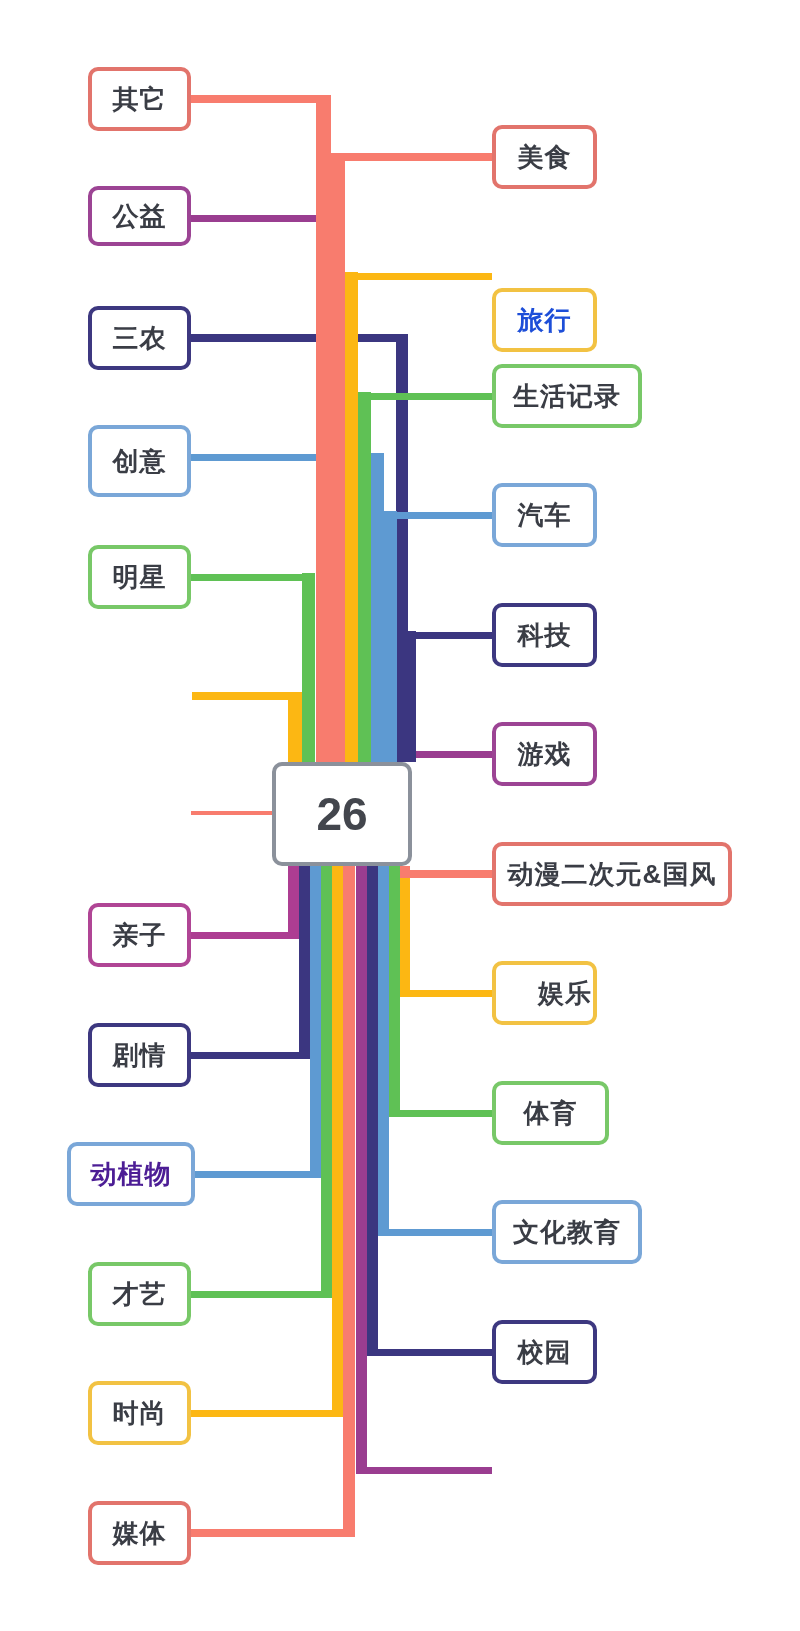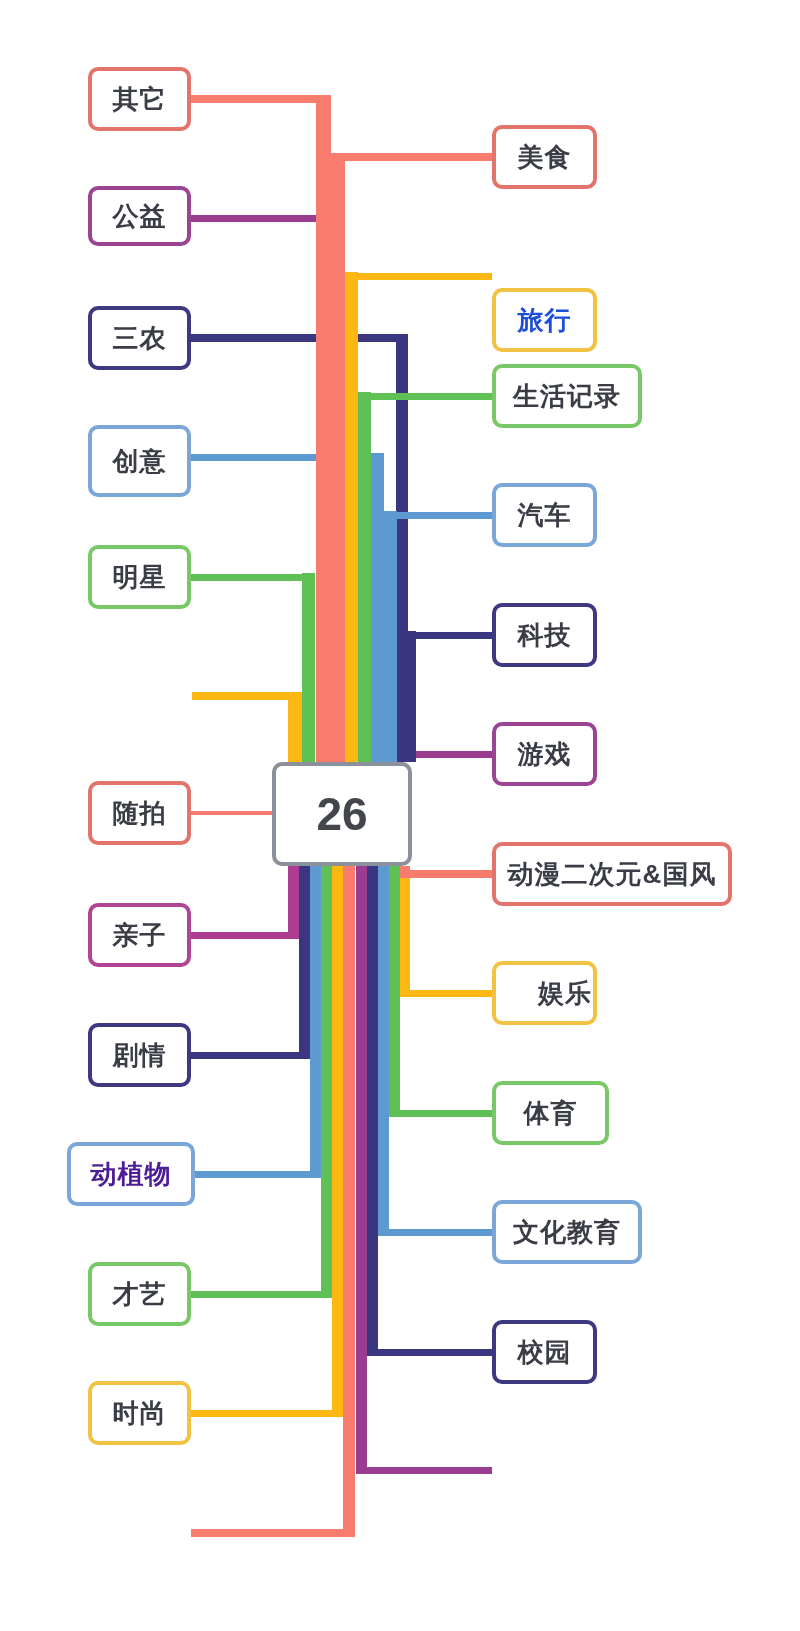--- a/index.html
+++ b/index.html
@@ -65,23 +65,20 @@
     </div>
     <div class="conn" style="left: 371px; top: 453px; width: 13px; height: 309px; background: rgb(94, 154, 210); z-index: 3;"></div>
     <div class="conn" style="left: 191px; top: 453.5px; width: 193px; height: 7px; background: rgb(94, 154, 210); z-index: 3;"></div>
     <div class="branch-node" style="left: 88px; top: 545px; width: 103px; height: 64px; border-color: rgb(120, 200, 104); color: rgb(58, 61, 69);">
       <span>明星</span>
     </div>
     <div class="conn" style="left: 302px; top: 573px; width: 13px; height: 189px; background: rgb(95, 193, 85); z-index: 4;"></div>
     <div class="conn" style="left: 191px; top: 573.5px; width: 124px; height: 7px; background: rgb(95, 193, 85); z-index: 4;"></div>
     <div class="conn" style="left: 288px; top: 692px; width: 14px; height: 70px; background: rgb(252, 183, 19); z-index: 5;"></div>
     <div class="conn" style="left: 192px; top: 692px; width: 110px; height: 8px; background: rgb(252, 183, 19); z-index: 5;"></div>
-    <div class="branch-node" style="left: 88px; top: 781px; width: 103px; height: 64px; border-color: rgb(226, 116, 108); color: rgb(58, 61, 69);">
-      <span>随拍</span>
-    </div>
     <div class="conn" style="left: 191px; top: 811px; width: 83px; height: 4px; background: rgb(248, 124, 110); z-index: 6;"></div>
     <div class="branch-node" style="left: 88px; top: 903px; width: 103px; height: 64px; border-color: rgb(176, 69, 149); color: rgb(58, 61, 69);">
       <span>亲子</span>
     </div>
     <div class="conn" style="left: 288px; top: 866px; width: 12px; height: 73px; background: rgb(173, 61, 146); z-index: 1;"></div>
     <div class="conn" style="left: 191px; top: 931.5px; width: 109px; height: 7px; background: rgb(173, 61, 146); z-index: 1;"></div>
     <div class="branch-node" style="left: 88px; top: 1023px; width: 103px; height: 64px; border-color: rgb(61, 56, 128); color: rgb(58, 61, 69);">
       <span>剧情</span>
     </div>
     <div class="conn" style="left: 299px; top: 866px; width: 11px; height: 193px; background: rgb(59, 54, 128); z-index: 2;"></div>
@@ -94,20 +91,23 @@
     <div class="branch-node" style="left: 88px; top: 1262px; width: 103px; height: 64px; border-color: rgb(120, 200, 104); color: rgb(58, 61, 69);">
       <span>才艺</span>
     </div>
     <div class="conn" style="left: 321px; top: 866px; width: 11px; height: 432px; background: rgb(95, 193, 85); z-index: 4;"></div>
     <div class="conn" style="left: 191px; top: 1290.5px; width: 141px; height: 7px; background: rgb(95, 193, 85); z-index: 4;"></div>
     <div class="branch-node" style="left: 88px; top: 1381px; width: 103px; height: 64px; border-color: rgb(242, 194, 67); color: rgb(58, 61, 69);">
       <span>时尚</span>
     </div>
     <div class="conn" style="left: 332px; top: 866px; width: 11px; height: 551px; background: rgb(252, 183, 19); z-index: 5;"></div>
     <div class="conn" style="left: 191px; top: 1409.5px; width: 152px; height: 7px; background: rgb(252, 183, 19); z-index: 5;"></div>
+    <div class="branch-node" style="left: 88px; top: 1501px; width: 103px; height: 64px; border-color: rgb(226, 116, 108); color: rgb(58, 61, 69);">
+      <span>媒体</span>
+    </div>
     <div class="conn" style="left: 343px; top: 866px; width: 12px; height: 671px; background: rgb(248, 124, 110); z-index: 6;"></div>
     <div class="conn" style="left: 191px; top: 1529px; width: 164px; height: 8px; background: rgb(248, 124, 110); z-index: 6;"></div>
     <div class="branch-node" style="left: 492px; top: 125px; width: 105px; height: 64px; border-color: rgb(226, 116, 108); color: rgb(58, 61, 69);">
       <span>美食</span>
     </div>
     <div class="conn" style="left: 331px; top: 153px; width: 14px; height: 609px; background: rgb(248, 124, 110); z-index: 6;"></div>
     <div class="conn" style="left: 331px; top: 153px; width: 161px; height: 8px; background: rgb(248, 124, 110); z-index: 6;"></div>
     <div class="branch-node" style="left: 492px; top: 244px; width: 105px; height: 64px; border-color: rgb(242, 194, 67); color: #1d4ed8; margin-top: 44px;">
       <span>旅行</span>
     </div>

